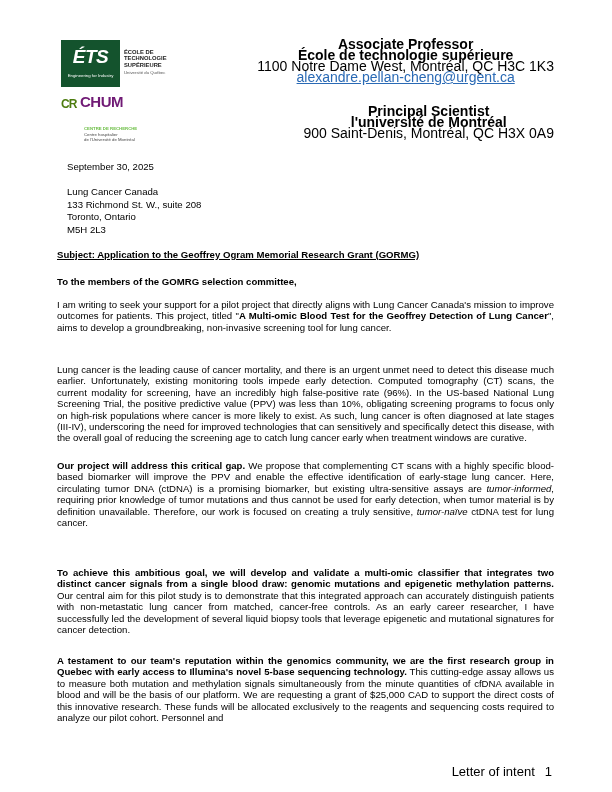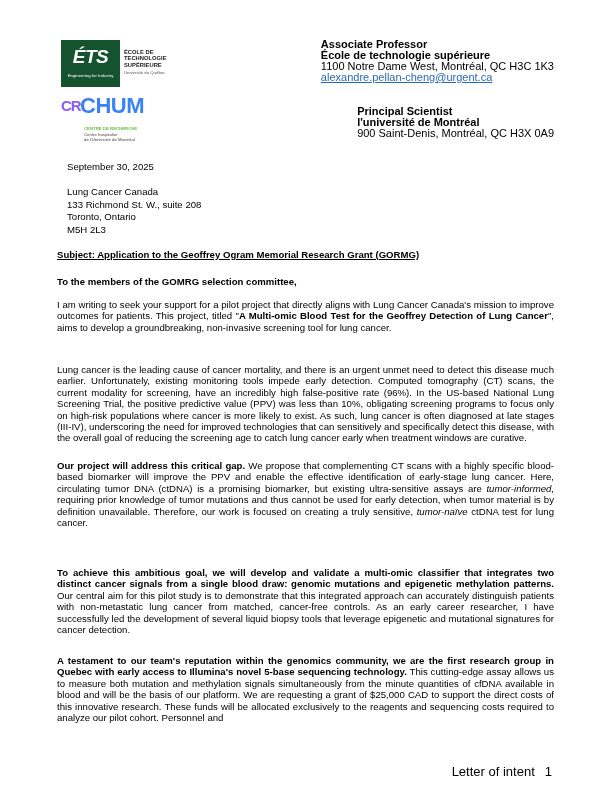--- a/index.html
+++ b/index.html
@@ -16,27 +16,27 @@
     color: #fff; text-align: center;
   }
   .ets-mark { font-size: 19px; font-weight: bold; font-style: italic; letter-spacing: -0.5px; margin-top: 7px; line-height: 20px; }
   .ets-tag { font-size: 4.3px; margin-top: 6px; white-space: nowrap; }
   .ets-name {
     position: absolute; left: 63px; top: 9px; font-size: 5.8px; font-weight: bold; line-height: 6.4px; color: #222;
   }
   .ets-sub { position: absolute; left: 63px; top: 30px; font-size: 4.3px; color: #555; }
 
   .chum-logo { position: absolute; left: 61px; top: 97px; width: 110px; height: 50px; }
-  .chum-cr { position: absolute; left: 0; top: 0; font-size: 15px; font-weight: bold; color: #8b5cf6; letter-spacing: -1px; }
-  .chum-chum { position: absolute; left: 19px; top: -4px; font-size: 22px; font-weight: bold; color: #3b82f6; letter-spacing: -0.5px; }
+  .chum-cr { position: absolute; left: 0; top: 0; font-size: 12px; font-weight: bold; color: #4d7c0f; letter-spacing: -1px; }
+  .chum-chum { position: absolute; left: 19px; top: -4px; font-size: 15px; font-weight: bold; color: #701a75; letter-spacing: -0.5px; }
   .chum-sub1 { position: absolute; left: 23px; top: 29px; font-size: 4.3px; font-weight: bold; color: #6cbe45; white-space: nowrap; }
   .chum-sub2 { position: absolute; left: 23px; top: 35px; font-size: 4.3px; color: #444; line-height: 5.2px; }
 
   
-  .hdr { position: absolute; right: 58px; text-align: left; font-size: 11px; line-height: 11px; margin-left: 32px; }
+  .hdr { position: absolute; right: 58px; text-align: center; font-size: 14px; line-height: 11px; margin-left: 32px; }
   .hdr .b { font-weight: bold; }
   .hdr a { color: #2a6ab5; text-decoration: underline; }
   .hdr1 { top: 39px; }
   .hdr2 { top: 106px; }
 
   
   .txt { position: absolute; left: 57px; width: 497px; font-size: 9.6px; line-height: 11.4px; text-align: justify; }
   .addr { top: 161px; text-align: left; margin-left: 10px; }
   .addr div { height: 12.6px; }
   .addr .gap { height: 12.6px; }

